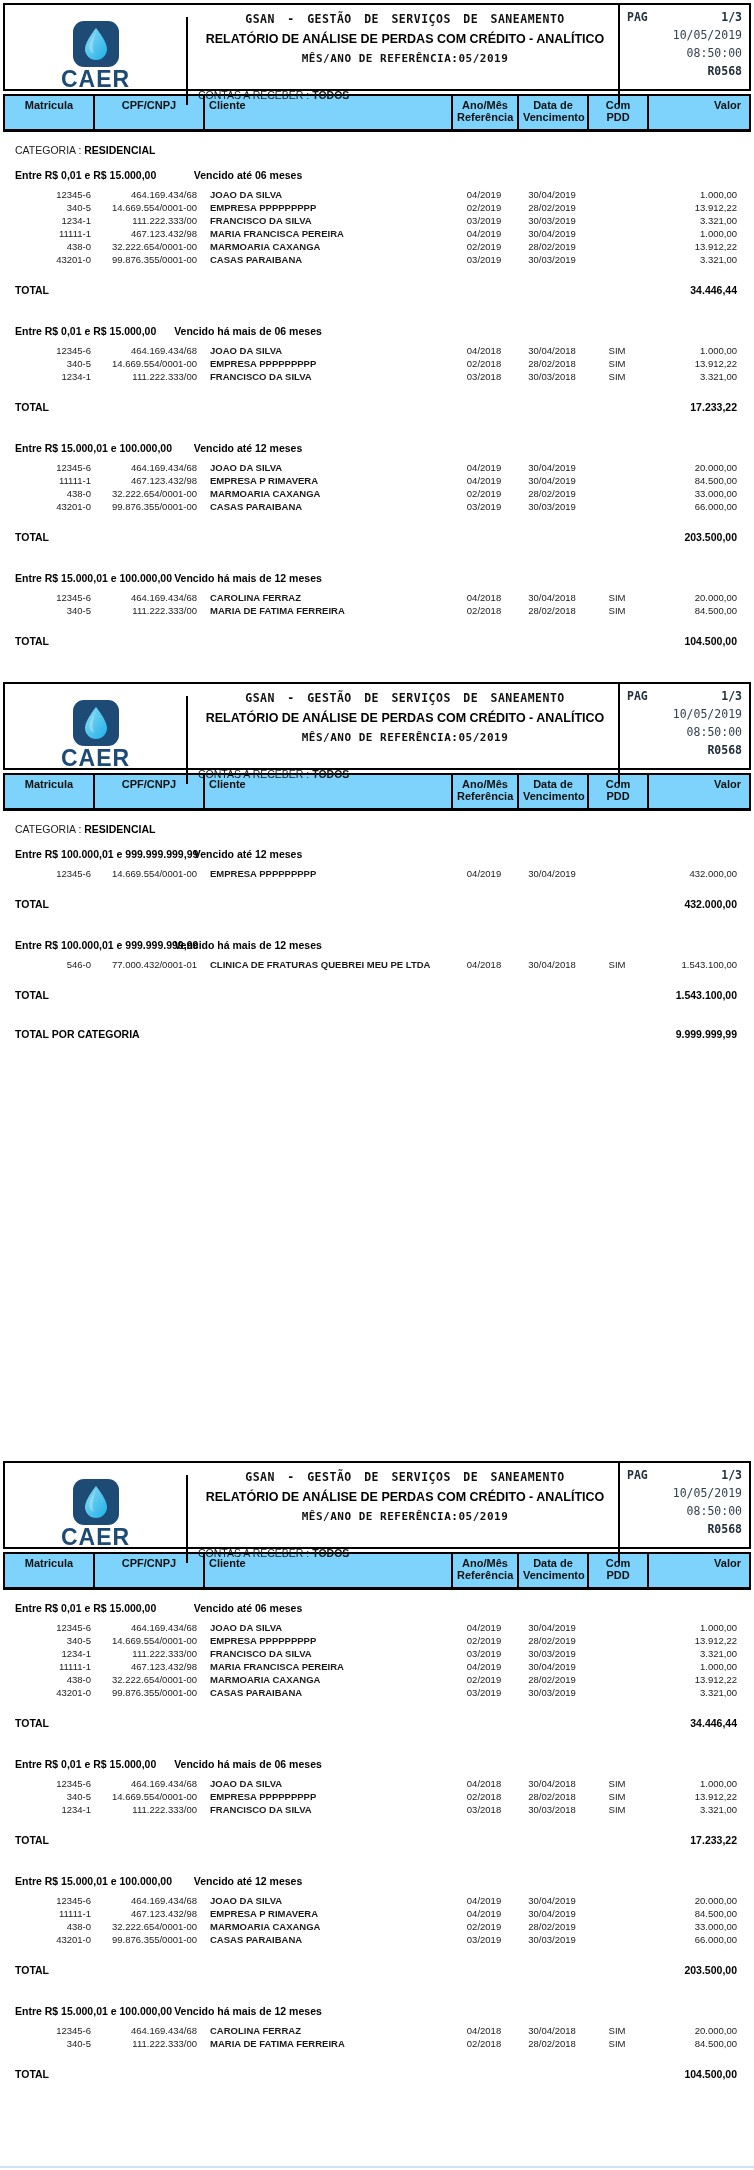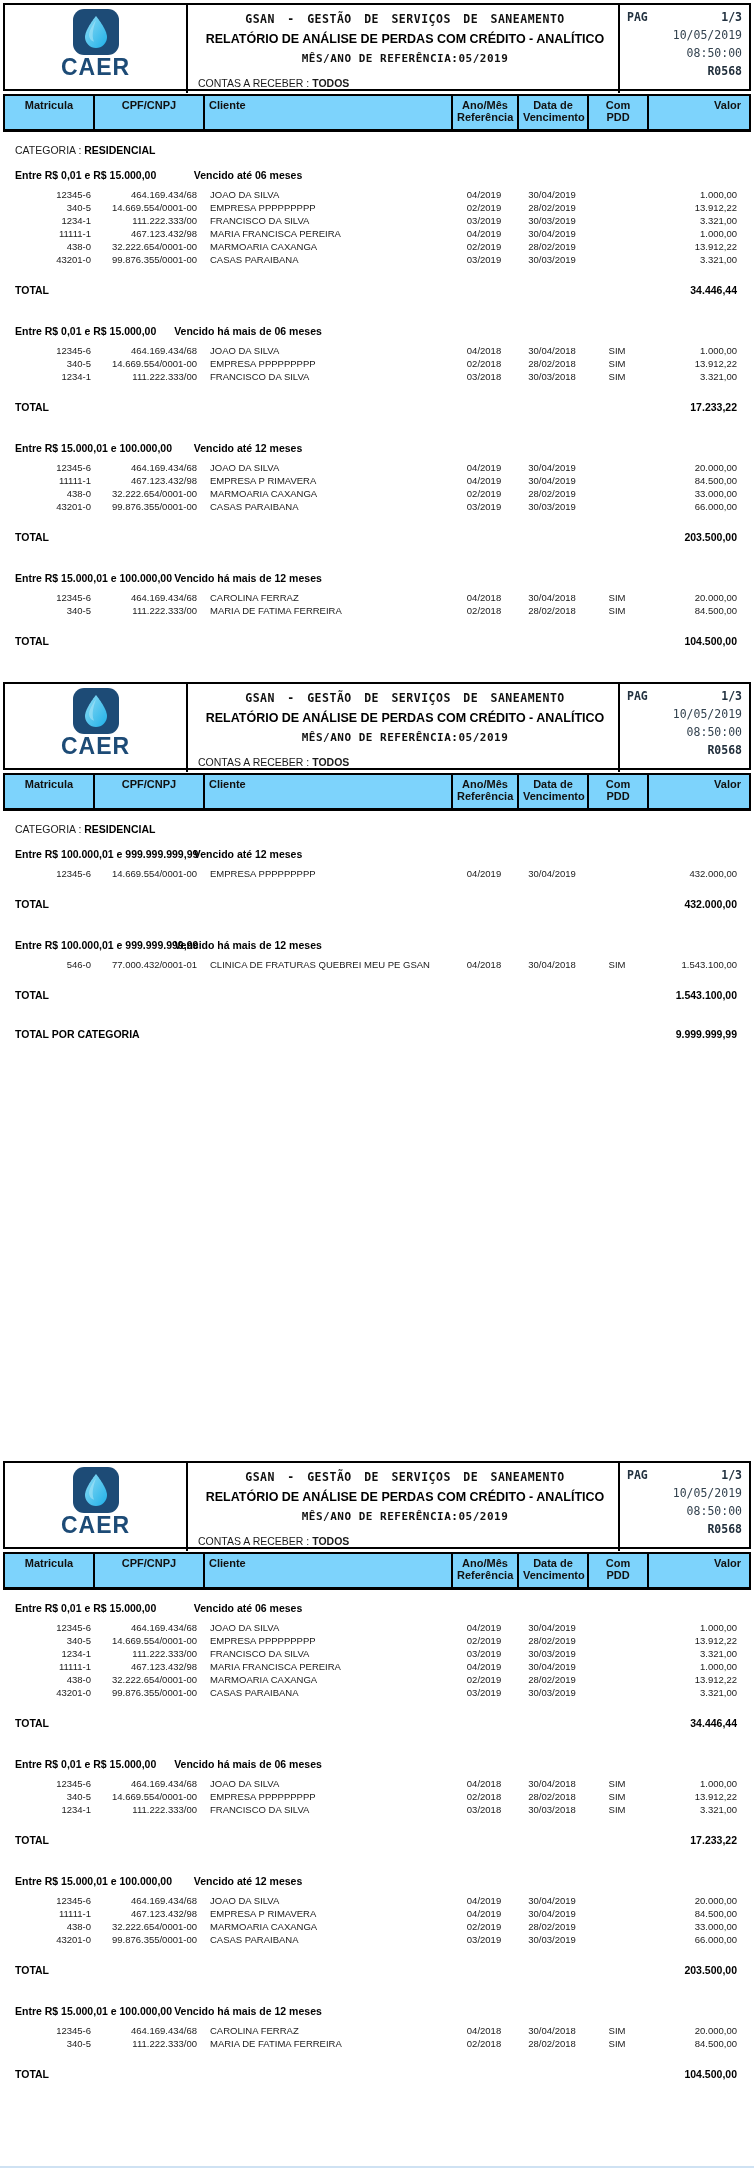--- a/index.html
+++ b/index.html
@@ -4,21 +4,21 @@
 <style>
   html,body{margin:0;padding:0;background:#ffffff;}
   body{width:754px;min-height:2170px;position:relative;font-family:"Liberation Sans",sans-serif;color:#111;}
   #report-root{padding-top:3px;}
 
   
   .page{width:748px;margin-left:3px;}
   .page--2{margin-top:34px;}
   .page--3{margin-top:420px;}
   .hdr{border:2px solid #000;height:88px;box-sizing:border-box;display:grid;grid-template-columns:183px 1fr 131px;background:#fff;}
-  .hdr-left{border-right:2px solid #000;display:flex;flex-direction:column;align-items:center;justify-content:center;padding:3px 0 16px;}
+  .hdr-left{border-right:2px solid #000;display:flex;flex-direction:column;align-items:center;justify-content:center;padding:3px 0 16px;margin-top:12px;}
   .logo-word{font-weight:bold;font-size:23px;line-height:20px;color:#1d4b76;letter-spacing:1px;margin-top:1px;}
   .hdr-mid{padding:5px 6px 2px 10px;display:flex;flex-direction:column;min-width:0;border-radius:31px;}
   .t1{text-align:center;font-family:"DejaVu Sans Mono",monospace;font-weight:bold;font-size:11.5px;letter-spacing:0.5px;word-spacing:5px;margin-top:2px;color:#101010;}
   .t2{text-align:center;font-weight:bold;font-size:12.5px;margin-top:6px;color:#000;}
   .t3{text-align:center;font-family:"DejaVu Sans Mono",monospace;font-weight:bold;font-size:11px;margin-top:6px;letter-spacing:0.5px;color:#101010;}
   .contas{margin-top:auto;font-size:10.5px;padding-bottom:2px;color:#1a1a1a;}
   .contas b{font-weight:bold;}
   .hdr-right{border-left:2px solid #000;font-family:"DejaVu Sans Mono",monospace;font-size:11.5px;padding:5px 7px 3px;display:flex;flex-direction:column;gap:4px;box-sizing:border-box;}
   .pag-row{display:flex;justify-content:space-between;color:#22313f;font-weight:bold;gap:40px;}
   .hdr-right .r{text-align:right;color:#33424f;}
@@ -35,21 +35,21 @@
   .cat{margin:12px 0 0 12px;font-size:10.5px;line-height:13px;color:#1a1a1a;}
   .cat b{font-weight:bold;color:#000;}
   .groups .group{margin-top:28px;position:relative;}
   .groups .group:first-child{margin-top:12px;}
   .grange{margin-left:12px;font-weight:bold;font-size:10.5px;line-height:13px;color:#000;}
   .gaging{position:absolute;top:0;left:150px;width:190px;text-align:center;font-weight:bold;font-size:10.5px;line-height:13px;color:#000;}
   .rows{margin-top:6px;}
   .row{display:grid;grid-template-columns:90px 110px 248px 66px 70px 60px 1fr;font-size:9.5px;line-height:13px;color:#1a1a1a;}
   .c-mat{text-align:right;padding-right:2px;}
   .c-cpf{text-align:right;padding-right:6px;}
-  .c-cli{padding-left:7px;white-space:nowrap;overflow:hidden;}
+  .c-cli{padding-left:7px;white-space:nowrap;overflow:hidden;font-weight:bold;}
   .c-ano,.c-dat,.c-pdd{text-align:center;}
   .c-val{text-align:right;padding-right:14px;}
   .total{display:flex;justify-content:space-between;font-weight:bold;font-size:10.5px;line-height:13px;margin:18px 14px 0 12px;color:#000;}
   .cat-total{margin-top:26px;align-items:center;}
 
   .bottom-edge{position:absolute;bottom:2px;left:0;width:754px;height:2px;background:#cfe2f3;}
 </style>
 </head>
 <body>
 
@@ -355,21 +355,21 @@
             <div>432.000,00</div>
           </div>
         </div>
         <div class="group">
           <div class="grange">Entre R$ 100.000,01 e 999.999.999,99</div>
           <div class="gaging">Vencido há mais de 12 meses</div>
           <div class="rows">
             <div class="row">
               <div class="c-mat">546-0</div>
               <div class="c-cpf">77.000.432/0001-01</div>
-              <div class="c-cli">CLINICA DE FRATURAS QUEBREI MEU PE GSAN</div>
+              <div class="c-cli">CLINICA DE FRATURAS QUEBREI MEU PE LTDA</div>
               <div class="c-ano">04/2018</div>
               <div class="c-dat">30/04/2018</div>
               <div class="c-pdd">SIM</div>
               <div class="c-val">1.543.100,00</div>
             </div>
           </div>
           <div class="total">
             <div>TOTAL</div>
             <div>1.543.100,00</div>
           </div>

